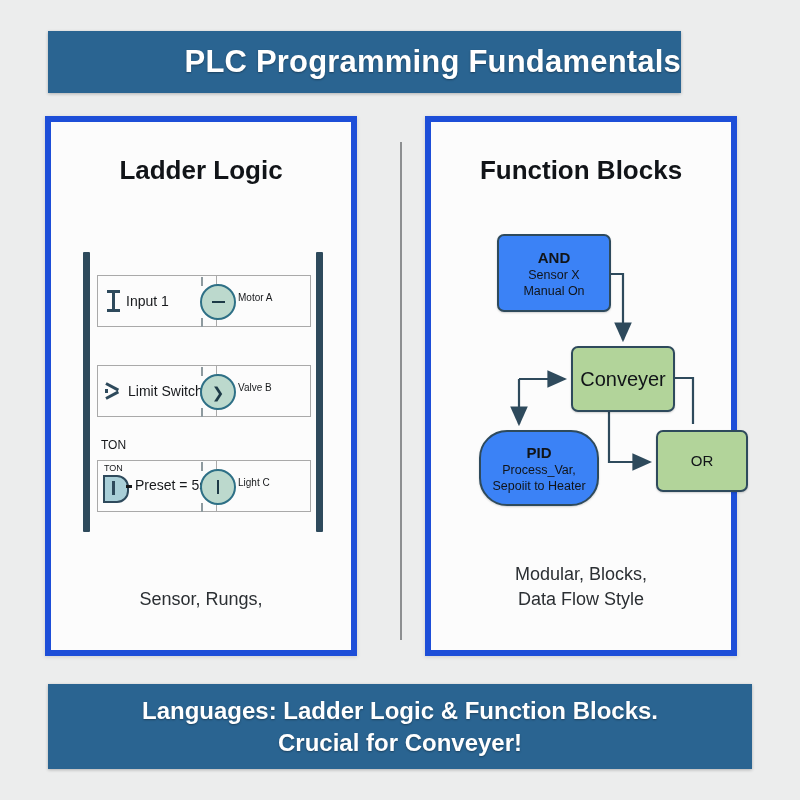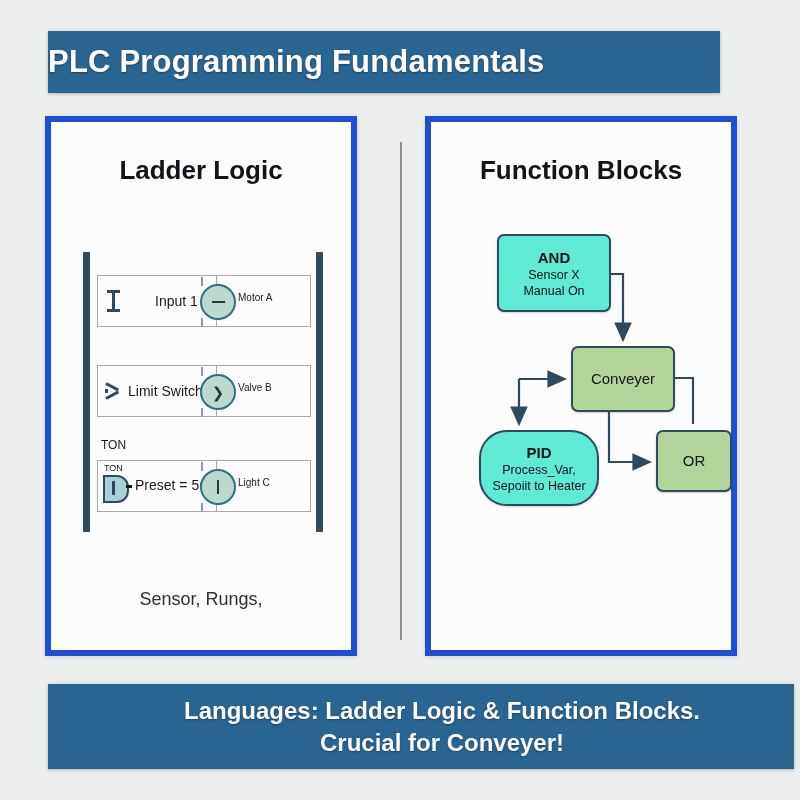--- a/index.html
+++ b/index.html
@@ -13,27 +13,28 @@
     font-family: "Liberation Sans", sans-serif;
     overflow: hidden;
     position: relative;
   }
 
   
   #header-banner {
     position: absolute;
     left: 48px;
     top: 31px;
-    width: 672px;
+    width: 593px;
     height: 62px;
     background: #2a6491;
     display: flex;
     align-items: center;
-    justify-content: flex-start;
+    justify-content: flex-end;
     box-shadow: 0 1px 3px rgba(0,0,0,0.25);
+    padding-left: 40px;
   }
   #header-title {
     color: #ffffff;
     font-size: 31px;
     font-weight: bold;
     letter-spacing: 0.2px;
     text-shadow: 0 1px 2px rgba(0,0,0,0.35);
     white-space: nowrap;
   }
 
@@ -282,27 +283,27 @@
     font-size: 15px;
     font-weight: bold;
     color: #111418;
     line-height: 19px;
   }
   .fb-block .fb-sub {
     font-size: 12.5px;
     color: #111418;
     line-height: 16px;
   }
-  .fb-blue { background: #5eead4; }
+  .fb-blue { background: #3b82f6; }
   .fb-green { background: #b2d49a; }
 
   #fb-and      { left: 66px;  top: 112px; width: 114px; height: 78px; }
   #fb-conveyer { left: 140px; top: 224px; width: 104px; height: 66px; }
   #fb-pid      { left: 48px;  top: 308px; width: 120px; height: 76px; border-radius: 28px; }
-  #fb-or       { left: 225px; top: 308px; width: 76px;  height: 62px; }
+  #fb-or       { left: 225px; top: 308px; width: 92px;  height: 62px; }
 
   #fb-svg {
     position: absolute;
     left: 0;
     top: 0;
     width: 300px;
     height: 528px;
     overflow: visible;
   }
 
@@ -312,21 +313,20 @@
     left: 48px;
     top: 684px;
     width: 704px;
     height: 85px;
     background: #2a6491;
     display: flex;
     flex-direction: column;
     align-items: center;
     justify-content: center;
     box-shadow: 0 1px 3px rgba(0,0,0,0.25);
-    padding-left: 42px;
   }
   #footer-banner .footer-line {
     color: #ffffff;
     font-size: 24px;
     font-weight: bold;
     line-height: 32px;
     text-shadow: 0 1px 2px rgba(0,0,0,0.35);
     white-space: nowrap;
   }
 </style>
@@ -349,21 +349,21 @@
     <div class="ladder-rail" id="ladder-rail-right"></div>
 
     <div class="rung" id="rung-1">
       <div class="rung-split"></div>
       <div class="rung-left">
         <div class="contact-glyph glyph-i">
           <div class="bar t"></div>
             <div class="bar v"></div>
             <div class="bar b"></div>
         </div>
-        <div class="rung-label" style="margin-left:57px;">Input 1</div>
+        <div class="rung-label" style="margin-left:28px;">Input 1</div>
       </div>
       <div class="rung-right">
         <div class="coil-wrap">
           <div class="coil">
             <div class="coil-stub up"></div>
             <div class="dash-h"></div>
             <div class="coil-stub down"></div>
           </div>
           <div class="coil-right-label">Motor A</div>
         </div>
@@ -447,33 +447,37 @@
       <polyline points="244,256 262,256 262,302" fill="none" stroke="#2e4a5c" stroke-width="2.2"></polyline>
     </svg>
 
     <div class="fb-block fb-blue" id="fb-and">
       <div class="fb-title">AND</div>
       <div class="fb-sub">Sensor X</div>
       <div class="fb-sub">Manual On</div>
     </div>
 
     <div class="fb-block fb-green" id="fb-conveyer">
-      <div class="fb-sub" style="font-size:15px;">Conveyer</div>
+      <div class="fb-sub" style="font-size:20px;">Conveyer</div>
     </div>
 
     <div class="fb-block fb-blue" id="fb-pid">
       <div class="fb-title">PID</div>
       <div class="fb-sub">Process_Var,</div>
       <div class="fb-sub">Sepoiit to Heater</div>
     </div>
 
     <div class="fb-block fb-green" id="fb-or">
       <div class="fb-sub" style="font-size:15px;">OR</div>
     </div>
 
   </div>
 
+  <div class="panel-caption">
+    <div>Modular, Blocks,</div>
+    <div>Data Flow Style</div>
+  </div>
 </div>
 
 <div id="footer-banner">
   <div class="footer-line">Languages: Ladder Logic &amp; Function Blocks.</div>
   <div class="footer-line">Crucial for Conveyer!</div>
 </div>
 
 </body></html>

